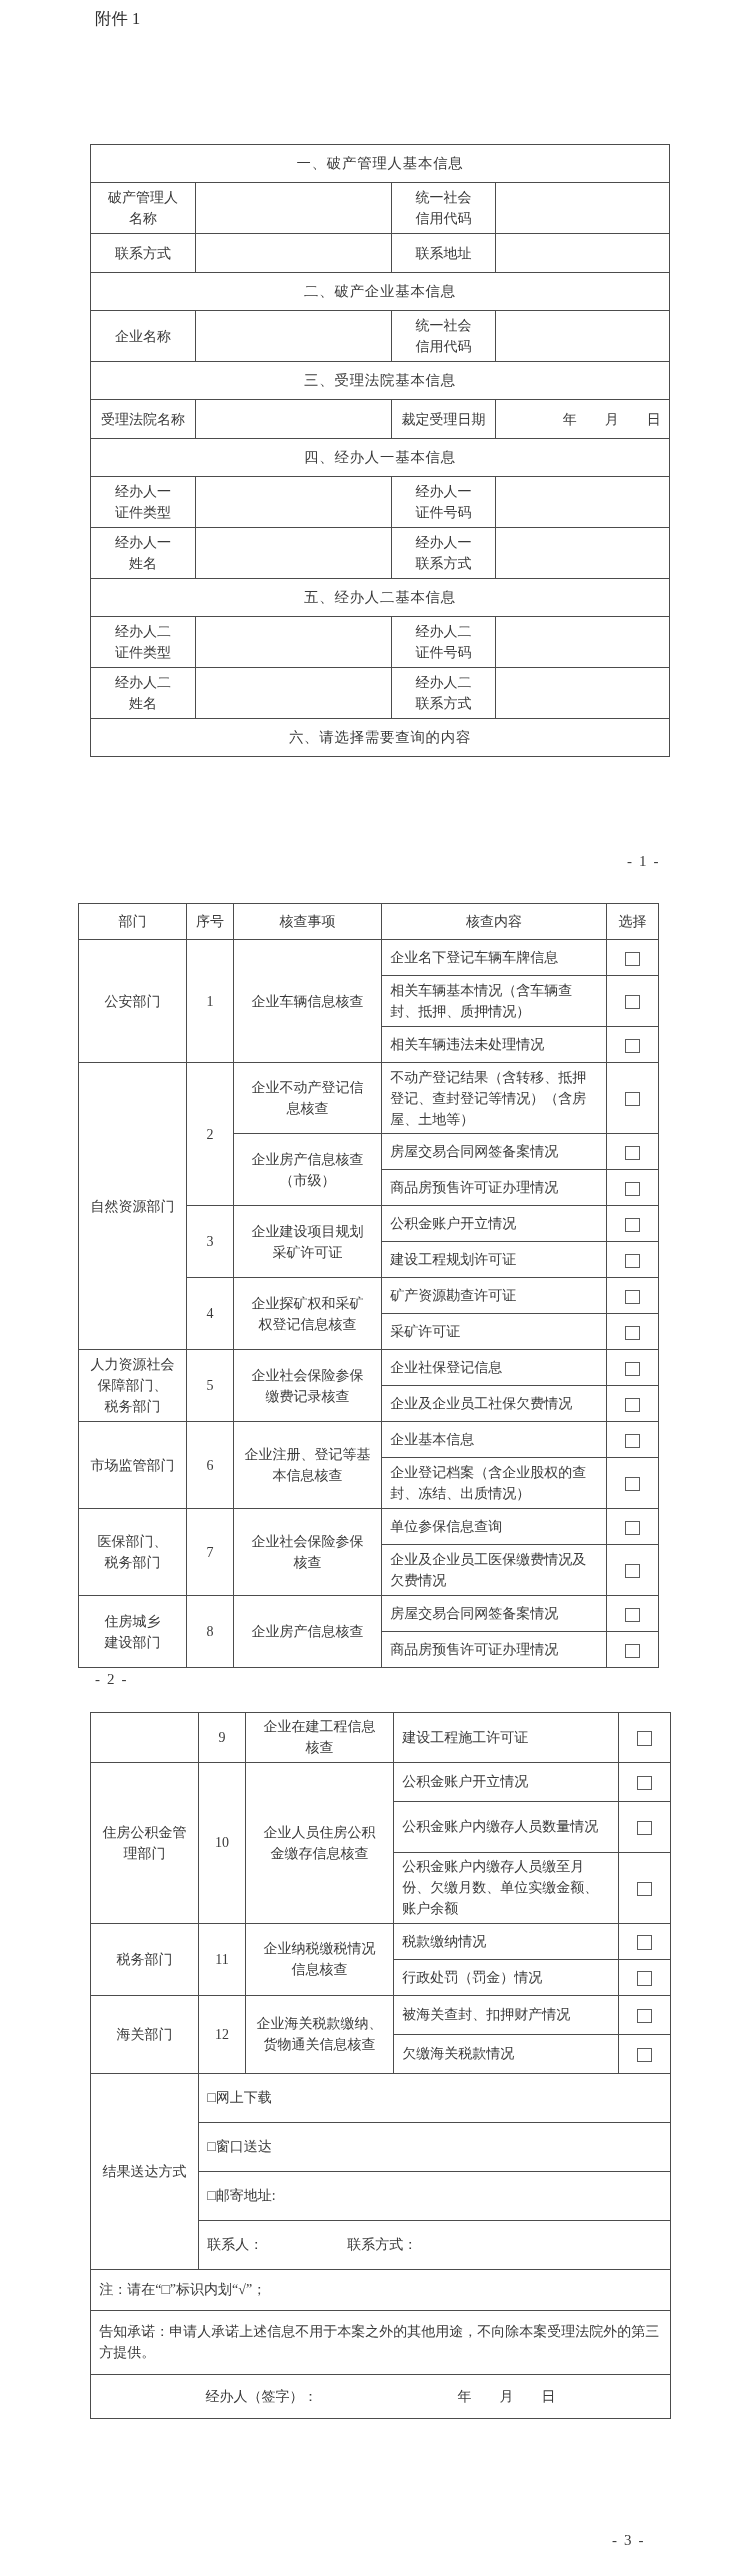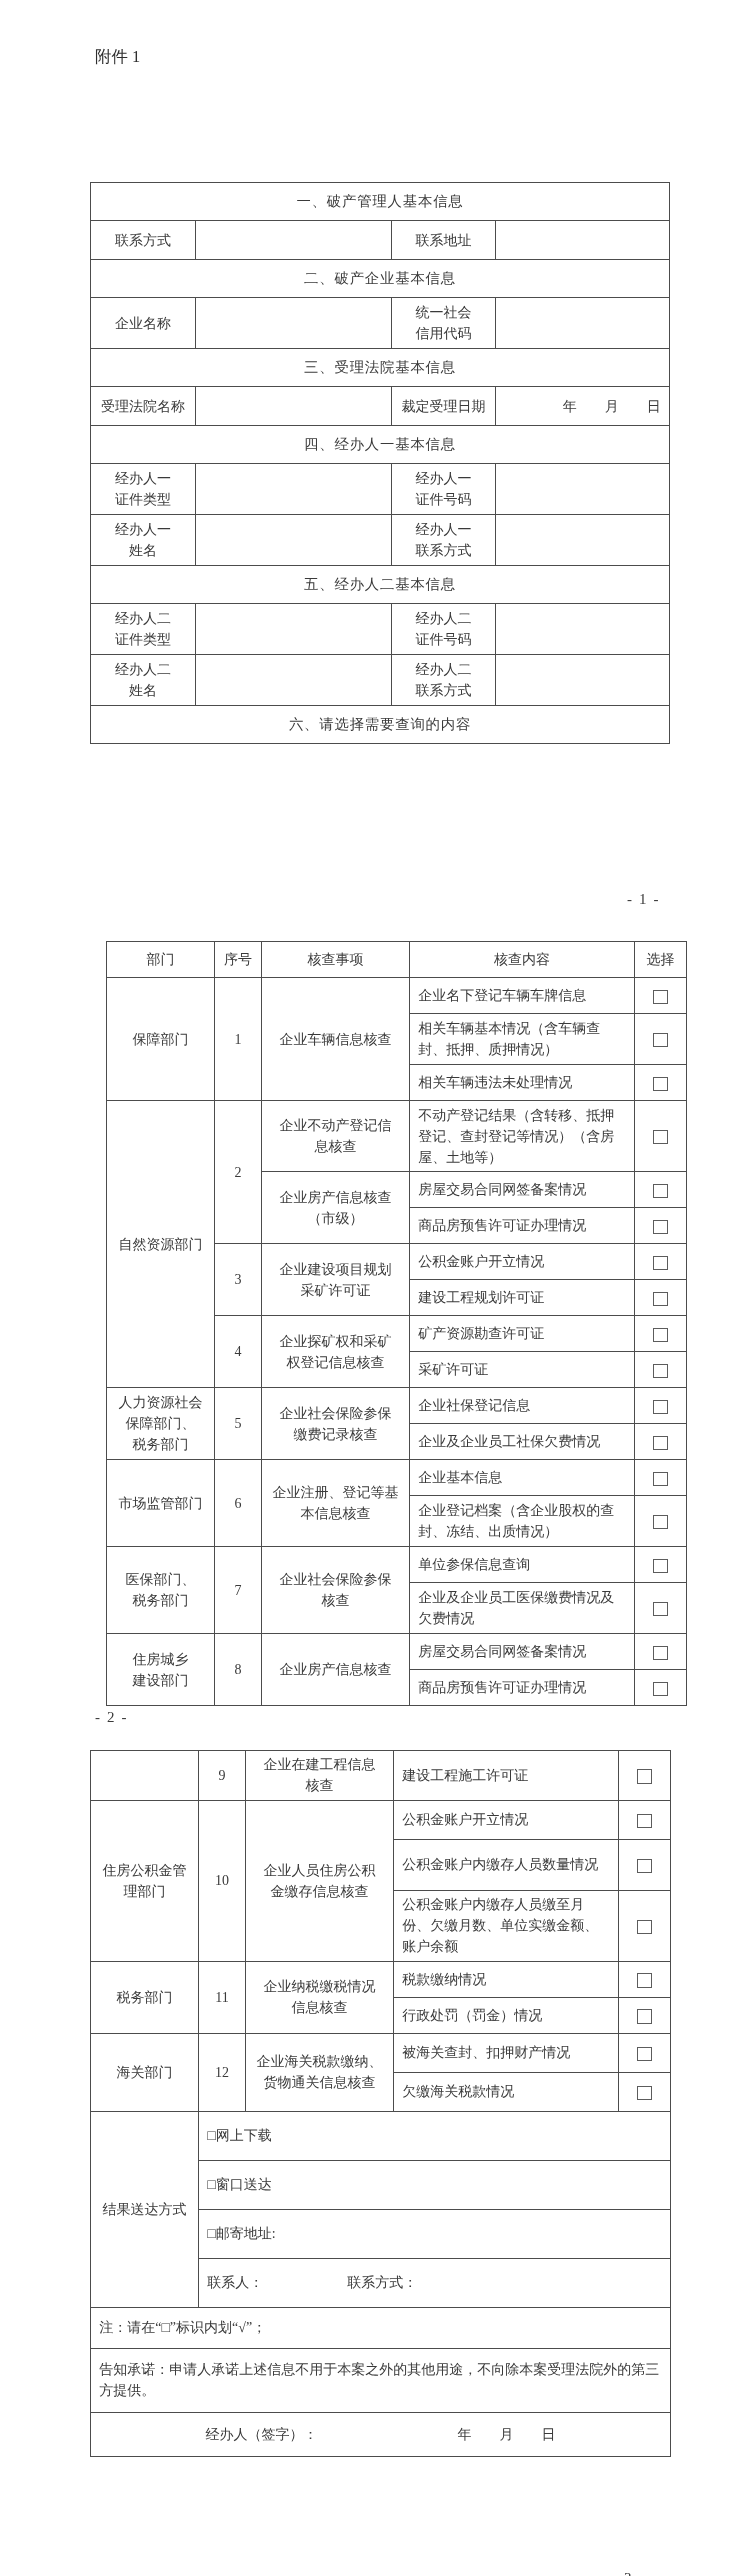--- a/index.html
+++ b/index.html
@@ -1,27 +1,27 @@
 <!DOCTYPE html>
 <html style="font-size:13px"><head>
 <meta charset="utf-8">
 <style>
   html,body{margin:0;padding:0;background:#ffffff;}
   #page{position:relative;width:740px;height:2576px;background:#ffffff;
         font-family:"Liberation Serif","DejaVu Serif",serif;color:#3a3a3a;}
-  .abs{position:absolute;margin-top:38px;}
+  .abs{position:absolute;}
   #attachment{top:8.2px;left:95px;font-size:16.4px;color:#2e2e2e;}
   #title{top:67px;left:0;width:740px;text-align:center;font-size:27px;font-weight:700;
          letter-spacing:1.6px;color:#1c1c1c;}
   .marker{font-size:15px;color:#3a3a3a;letter-spacing:1.6px;}
   #marker1{top:853px;left:90px;width:580px;text-align:right;padding-right:10px;box-sizing:border-box;}
   #marker2{top:1671px;left:95px;}
   #marker3{top:2532px;left:90px;width:580px;text-align:right;padding-right:25px;box-sizing:border-box;}
   #table1{top:144px;left:90px;padding-left:36px;}
-  #table2{top:903px;left:106px;border-radius:7px;}
+  #table2{top:903px;left:78px;border-radius:7px;}
   #table3{top:1712px;left:90px;}
 
   table.tbl{border-collapse:collapse;table-layout:fixed;width:580px;font-size:14px;color:#3a3a3a;}
   table.tbl td{border:1.3px solid #4c4c4c;padding:3.3px 8.2px;line-height:1.5;vertical-align:middle;
                overflow:hidden;}
   .c{text-align:center;}
   .l{text-align:left;}
   .r{text-align:right;padding-right:6.6px;}
   .pre{white-space:pre-line;}
   .sec{text-align:center;letter-spacing:0.8px;font-size:14.4px;}
@@ -43,20 +43,28 @@
     <colgroup>
         <col style="width:105px">
         <col style="width:196px">
         <col style="width:104px">
         <col style="width:174px">
       </colgroup>
     <tbody>
         <tr class="rh-sec">
           <td colspan="4" class="sec">一、破产管理人基本信息</td>
         </tr>
+    <tr class="rh2">
+      <td class="c pre">破产管理人
+名称</td>
+      <td></td>
+      <td class="c pre">统一社会
+信用代码</td>
+      <td></td>
+    </tr>
     <tr class="rh1s">
       <td class="c">联系方式</td>
       <td></td>
       <td class="c">联系地址</td>
       <td></td>
     </tr>
     <tr class="rh-sec">
           <td colspan="4" class="sec">二、破产企业基本信息</td>
         </tr>
     <tr class="rh2">
@@ -131,21 +139,21 @@
       </colgroup>
     <tbody>
         <tr class="rh1">
       <td class="c">部门</td>
       <td class="c">序号</td>
       <td class="c">核查事项</td>
       <td class="c">核查内容</td>
       <td class="c">选择</td>
     </tr>
     <tr class="rh1">
-      <td rowspan="3" class="c">保障部门</td>
+      <td rowspan="3" class="c">公安部门</td>
       <td rowspan="3" class="c">1</td>
       <td rowspan="3" class="c pre">企业车辆信息核查</td>
       <td class="l">企业名下登记车辆车牌信息</td>
       <td class="sel"><span class="cb"></span></td>
     </tr>
     <tr class="rh2">
           <td class="l">相关车辆基本情况（含车辆查封、抵押、质押情况）</td>
       <td class="sel"><span class="cb"></span></td>
         </tr>
     <tr class="rh1">

